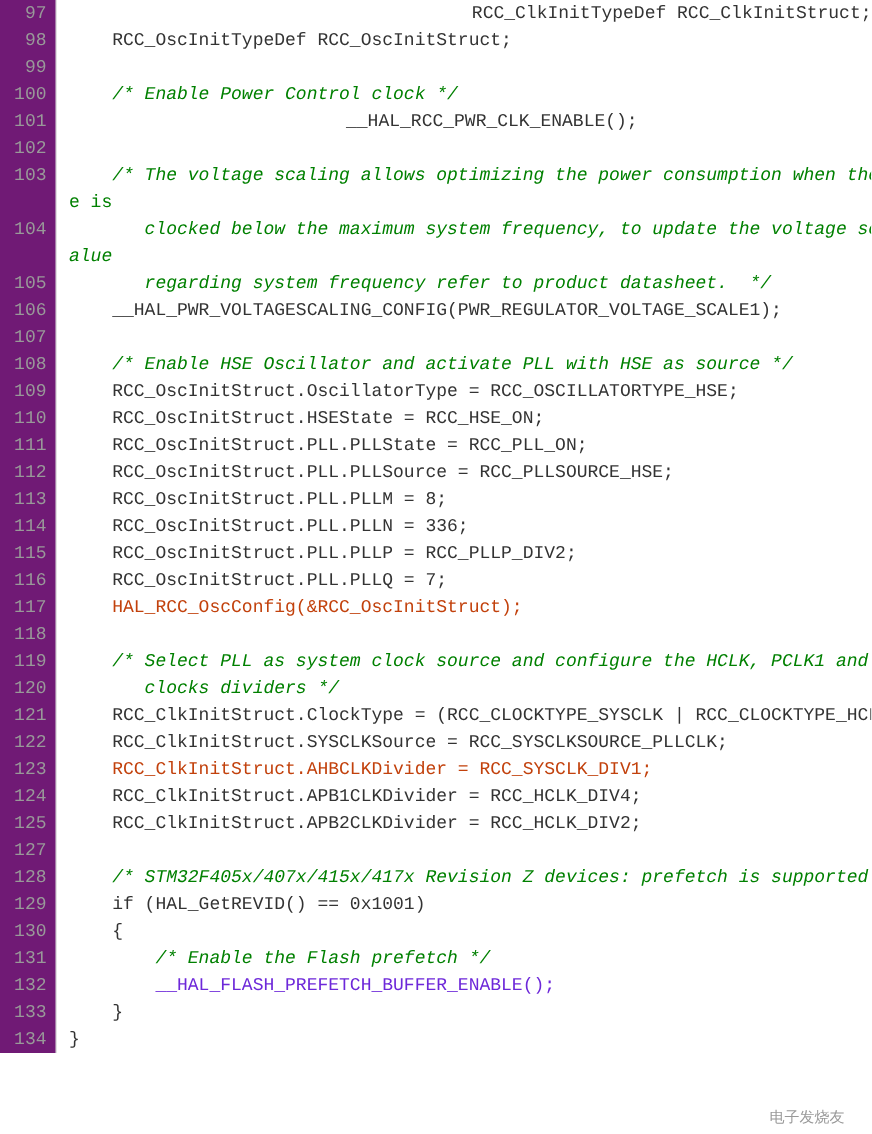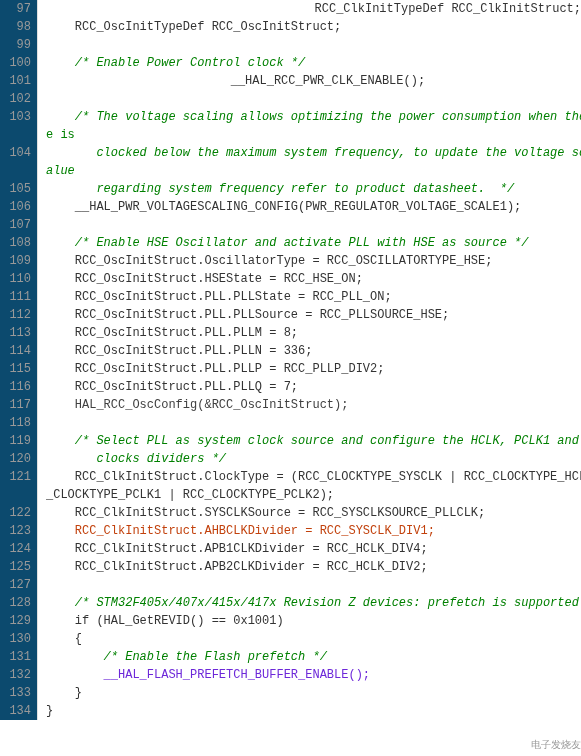--- a/index.html
+++ b/index.html
@@ -28,35 +28,35 @@
       min-height: 18px;
       line-height: 18px;
       white-space: pre;
     }
     .line-number {
       width: 38px;
       min-width: 38px;
       text-align: right;
       padding-right: 6px;
       color: #999999;
-      background: #0c4a6e;
+      background: #701a75;
       border-right: 1px solid #e0e0e0;
       user-select: none;
       flex-shrink: 0;
     }
     .line-content {
       padding-left: 8px;
       color: #333333;
       flex: 1;
       overflow: hidden;
     }
     .watermark {
       position: absolute;
       bottom: 4px;
-      right: 0;
+      right: 18px;
       color: #999;
       font-size: 10px;
       font-family: Arial, sans-serif;
     }
   </style>
 </head>
 <body>
 
 <div class="code-container">
   <div id="lines-container">
@@ -75,26 +75,25 @@
       <div class="code-line"><span class="line-number">107</span><span class="line-content" style="color: rgb(51, 51, 51);"></span></div>
       <div class="code-line"><span class="line-number">108</span><span class="line-content" style="color: rgb(0, 128, 0); font-style: italic;">    /* Enable HSE Oscillator and activate PLL with HSE as source */</span></div>
       <div class="code-line"><span class="line-number">109</span><span class="line-content" style="color: rgb(51, 51, 51);">    RCC_OscInitStruct.OscillatorType = RCC_OSCILLATORTYPE_HSE;</span></div>
       <div class="code-line"><span class="line-number">110</span><span class="line-content" style="color: rgb(51, 51, 51);">    RCC_OscInitStruct.HSEState = RCC_HSE_ON;</span></div>
       <div class="code-line"><span class="line-number">111</span><span class="line-content" style="color: rgb(51, 51, 51);">    RCC_OscInitStruct.PLL.PLLState = RCC_PLL_ON;</span></div>
       <div class="code-line"><span class="line-number">112</span><span class="line-content" style="color: rgb(51, 51, 51);">    RCC_OscInitStruct.PLL.PLLSource = RCC_PLLSOURCE_HSE;</span></div>
       <div class="code-line"><span class="line-number">113</span><span class="line-content" style="color: rgb(51, 51, 51);">    RCC_OscInitStruct.PLL.PLLM = 8;</span></div>
       <div class="code-line"><span class="line-number">114</span><span class="line-content" style="color: rgb(51, 51, 51);">    RCC_OscInitStruct.PLL.PLLN = 336;</span></div>
       <div class="code-line"><span class="line-number">115</span><span class="line-content" style="color: rgb(51, 51, 51);">    RCC_OscInitStruct.PLL.PLLP = RCC_PLLP_DIV2;</span></div>
       <div class="code-line"><span class="line-number">116</span><span class="line-content" style="color: rgb(51, 51, 51);">    RCC_OscInitStruct.PLL.PLLQ = 7;</span></div>
-      <div class="code-line"><span class="line-number">117</span><span class="line-content" style="color: #404040;">    HAL_RCC_OscConfig(&amp;RCC_OscInitStruct);</span></div>
+      <div class="code-line"><span class="line-number">117</span><span class="line-content" style="color: #c2410c;">    HAL_RCC_OscConfig(&amp;RCC_OscInitStruct);</span></div>
       <div class="code-line"><span class="line-number">118</span><span class="line-content" style="color: rgb(51, 51, 51);"></span></div>
       <div class="code-line"><span class="line-number">119</span><span class="line-content" style="color: rgb(0, 128, 0); font-style: italic;">    /* Select PLL as system clock source and configure the HCLK, PCLK1 and PCLK2</span></div>
       <div class="code-line"><span class="line-number">120</span><span class="line-content" style="color: rgb(0, 128, 0); font-style: italic;">       clocks dividers */</span></div>
       <div class="code-line"><span class="line-number">121</span><span class="line-content" style="color: rgb(51, 51, 51);">    RCC_ClkInitStruct.ClockType = (RCC_CLOCKTYPE_SYSCLK | RCC_CLOCKTYPE_HCLK | RCC</span></div>
-      <div class="code-line"><span class="line-number"></span><span class="line-content" style="color: rgb(51, 51, 51);">_CLOCKTYPE_PCLK1 | RCC_CLOCKTYPE_PCLK2);</span></div>
       <div class="code-line"><span class="line-number">122</span><span class="line-content" style="color: rgb(51, 51, 51);">    RCC_ClkInitStruct.SYSCLKSource = RCC_SYSCLKSOURCE_PLLCLK;</span></div>
       <div class="code-line"><span class="line-number">123</span><span class="line-content" style="color: #c2410c;">    RCC_ClkInitStruct.AHBCLKDivider = RCC_SYSCLK_DIV1;</span></div>
       <div class="code-line"><span class="line-number">124</span><span class="line-content" style="color: rgb(51, 51, 51);">    RCC_ClkInitStruct.APB1CLKDivider = RCC_HCLK_DIV4;</span></div>
       <div class="code-line"><span class="line-number">125</span><span class="line-content" style="color: rgb(51, 51, 51);">    RCC_ClkInitStruct.APB2CLKDivider = RCC_HCLK_DIV2;</span></div>
       <div class="code-line"><span class="line-number">127</span><span class="line-content" style="color: rgb(51, 51, 51);"></span></div>
       <div class="code-line"><span class="line-number">128</span><span class="line-content" style="color: rgb(0, 128, 0); font-style: italic;">    /* STM32F405x/407x/415x/417x Revision Z devices: prefetch is supported  */</span></div>
       <div class="code-line"><span class="line-number">129</span><span class="line-content" style="color: rgb(51, 51, 51);">    if (HAL_GetREVID() == 0x1001)</span></div>
       <div class="code-line"><span class="line-number">130</span><span class="line-content" style="color: rgb(51, 51, 51);">    {</span></div>
       <div class="code-line"><span class="line-number">131</span><span class="line-content" style="color: rgb(0, 128, 0); font-style: italic;">        /* Enable the Flash prefetch */</span></div>
       <div class="code-line"><span class="line-number">132</span><span class="line-content" style="color: #6d28d9;">        __HAL_FLASH_PREFETCH_BUFFER_ENABLE();</span></div>

